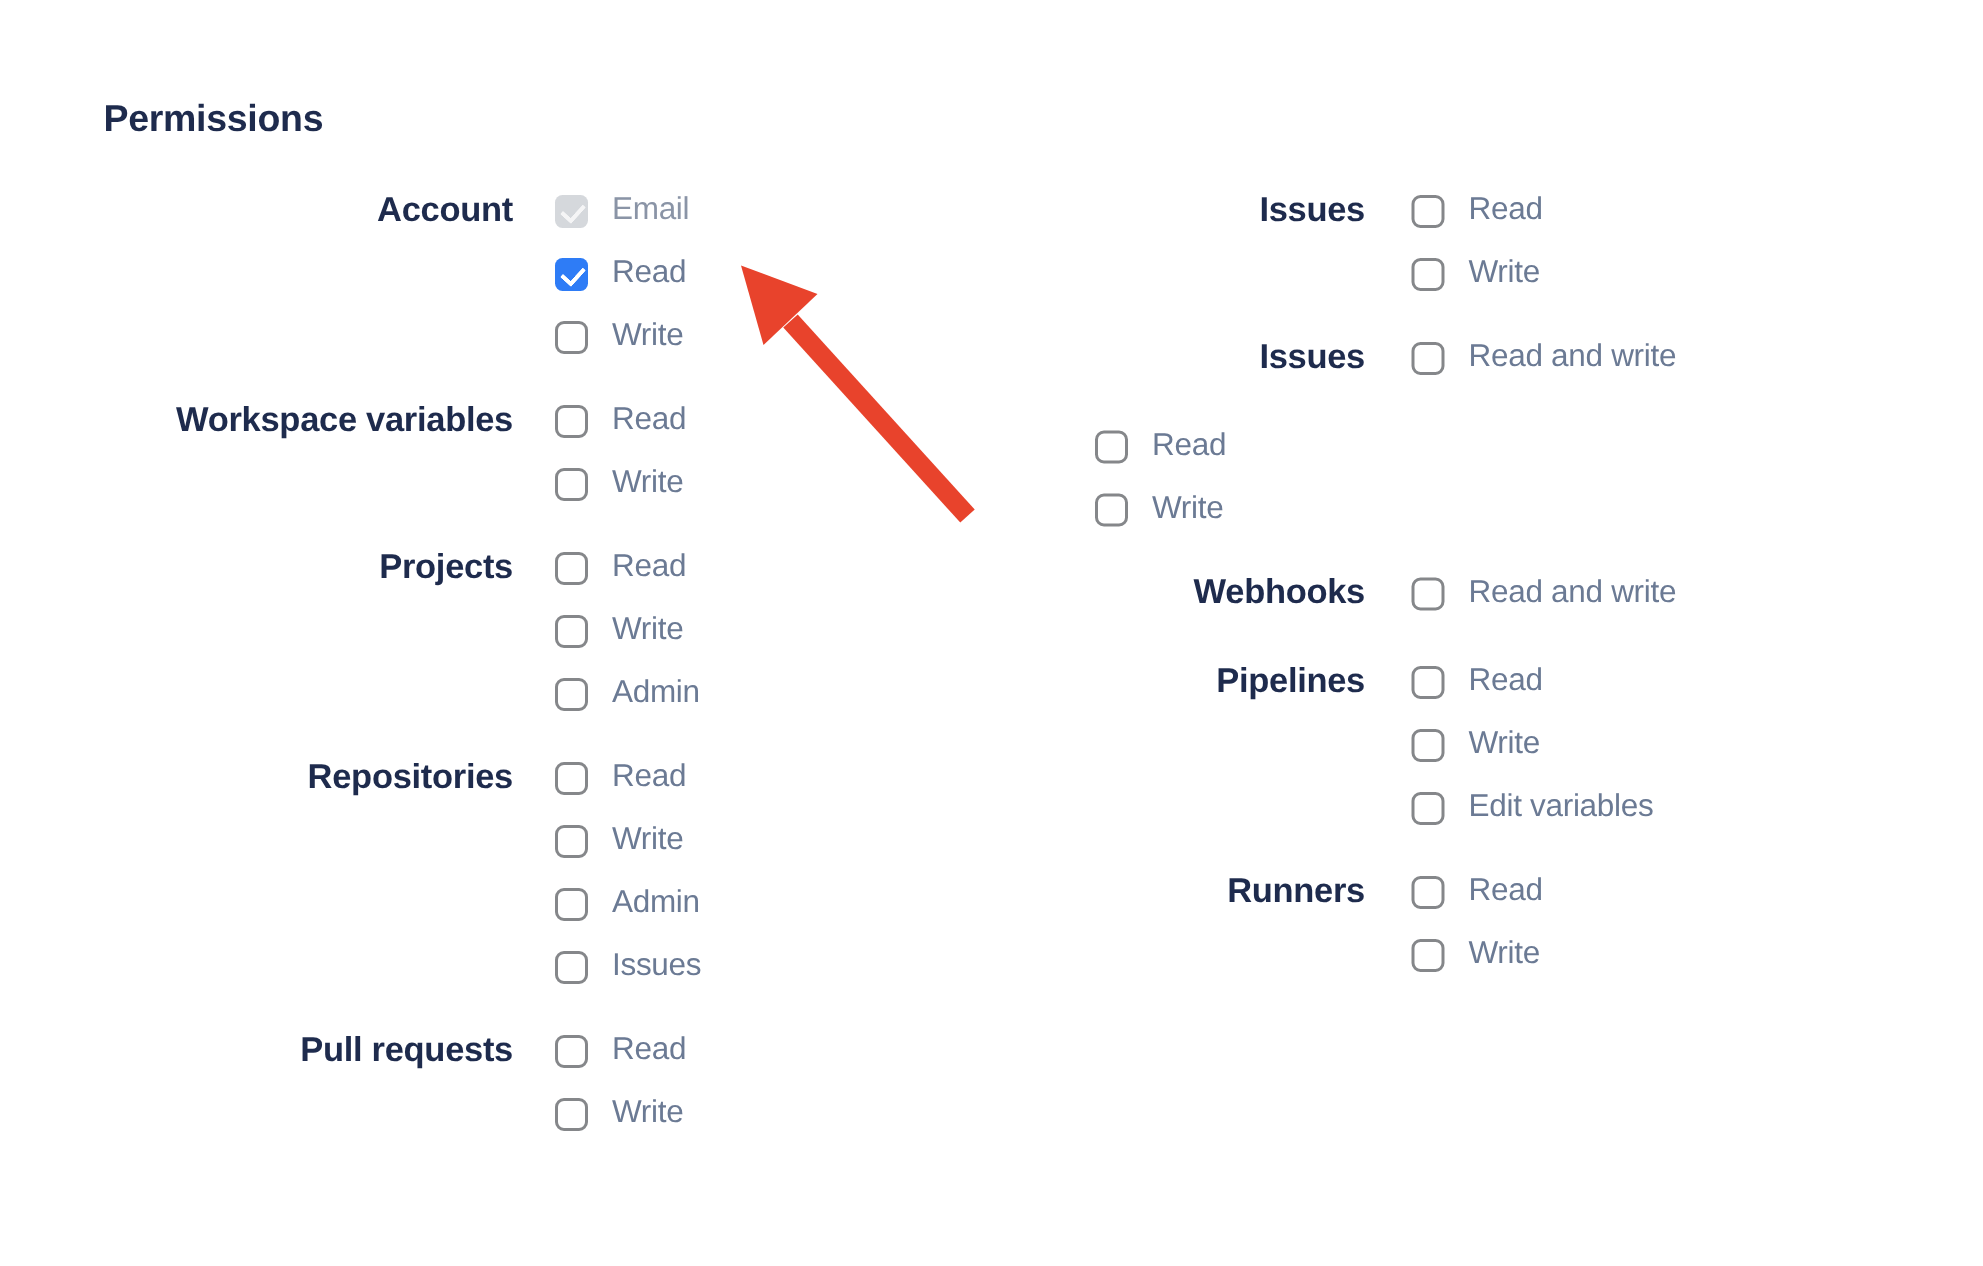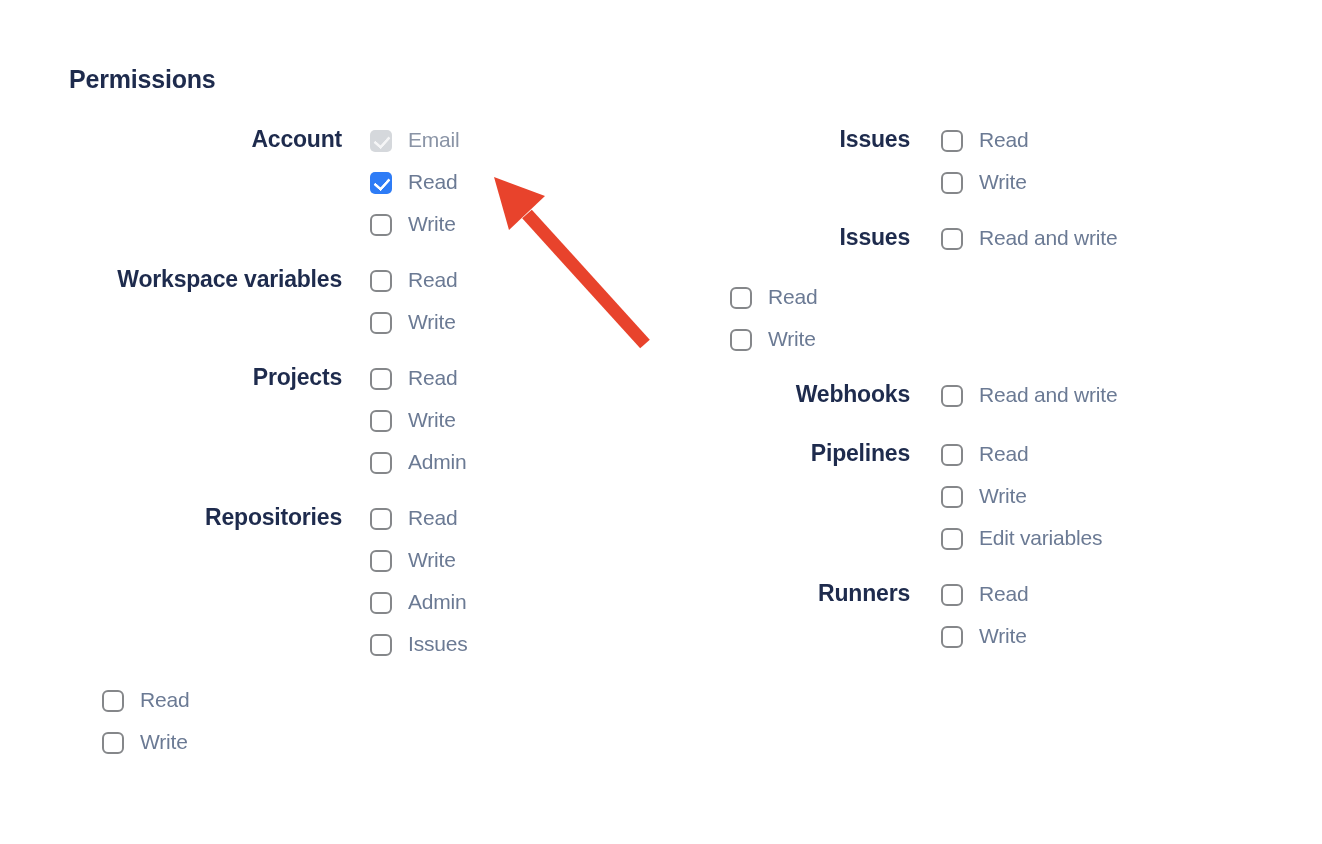--- a/index.html
+++ b/index.html
@@ -182,20 +182,21 @@
             <span class="cb unchecked"></span>
             <span class="olabel">Admin</span>
           </label>
           <label class="perm-row">
             <span class="cb unchecked"></span>
             <span class="olabel">Issues</span>
           </label>
         </div>
       </div>
       <div class="perm-group">
+        <div class="glabel">Pull requests</div>
         <div class="opts">
           <label class="perm-row">
             <span class="cb unchecked"></span>
             <span class="olabel">Read</span>
           </label>
           <label class="perm-row">
             <span class="cb unchecked"></span>
             <span class="olabel">Write</span>
           </label>
         </div>

